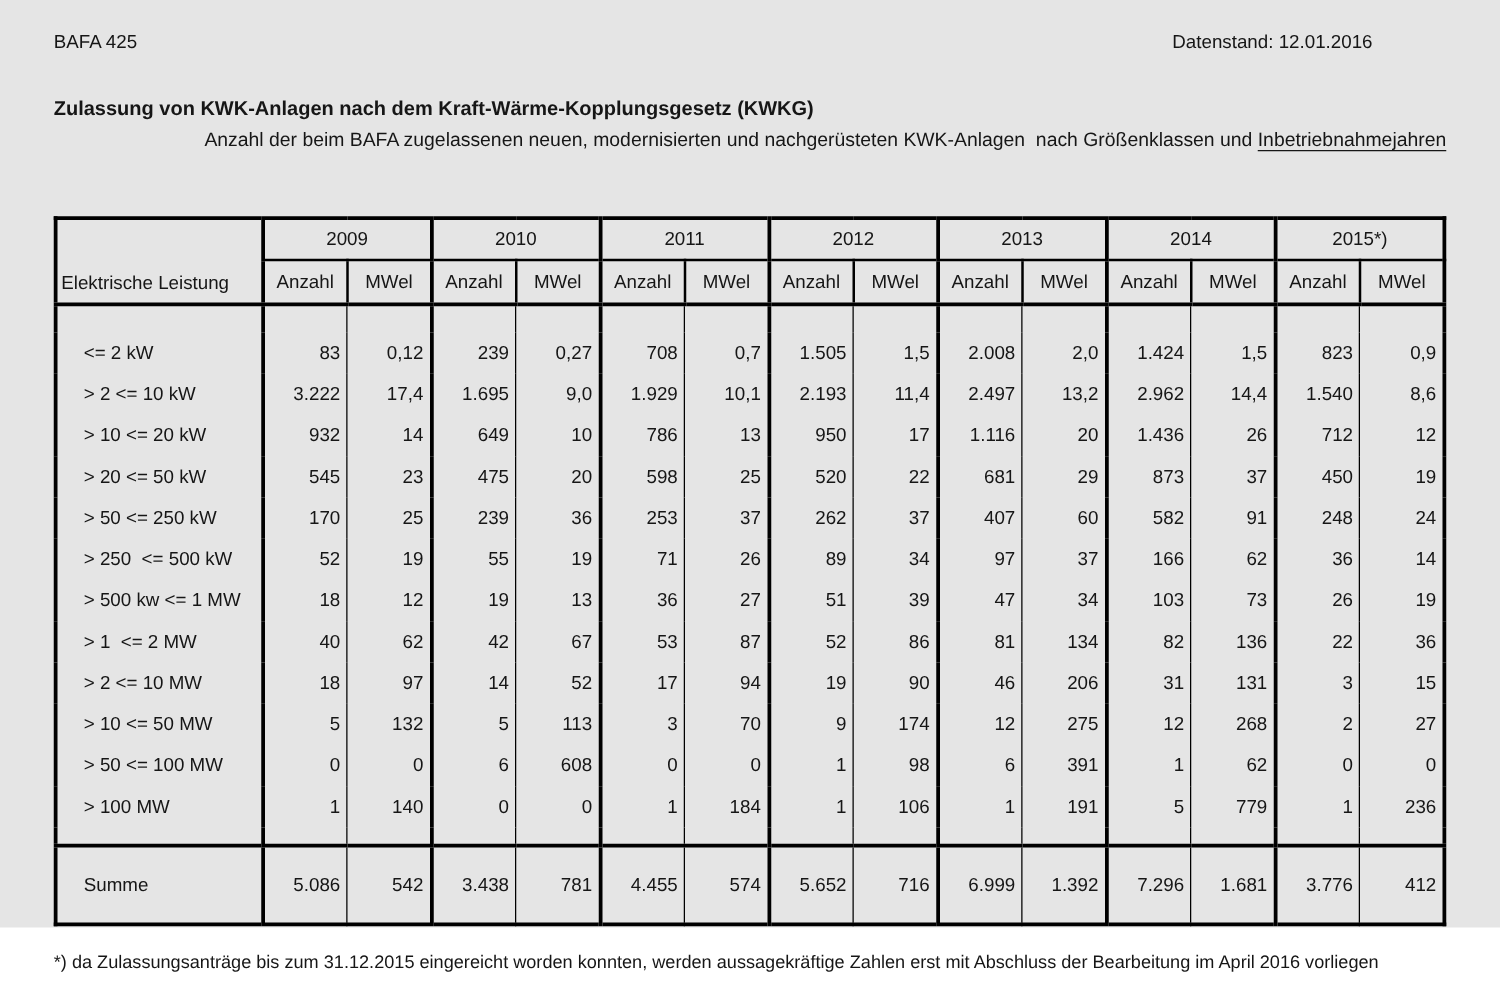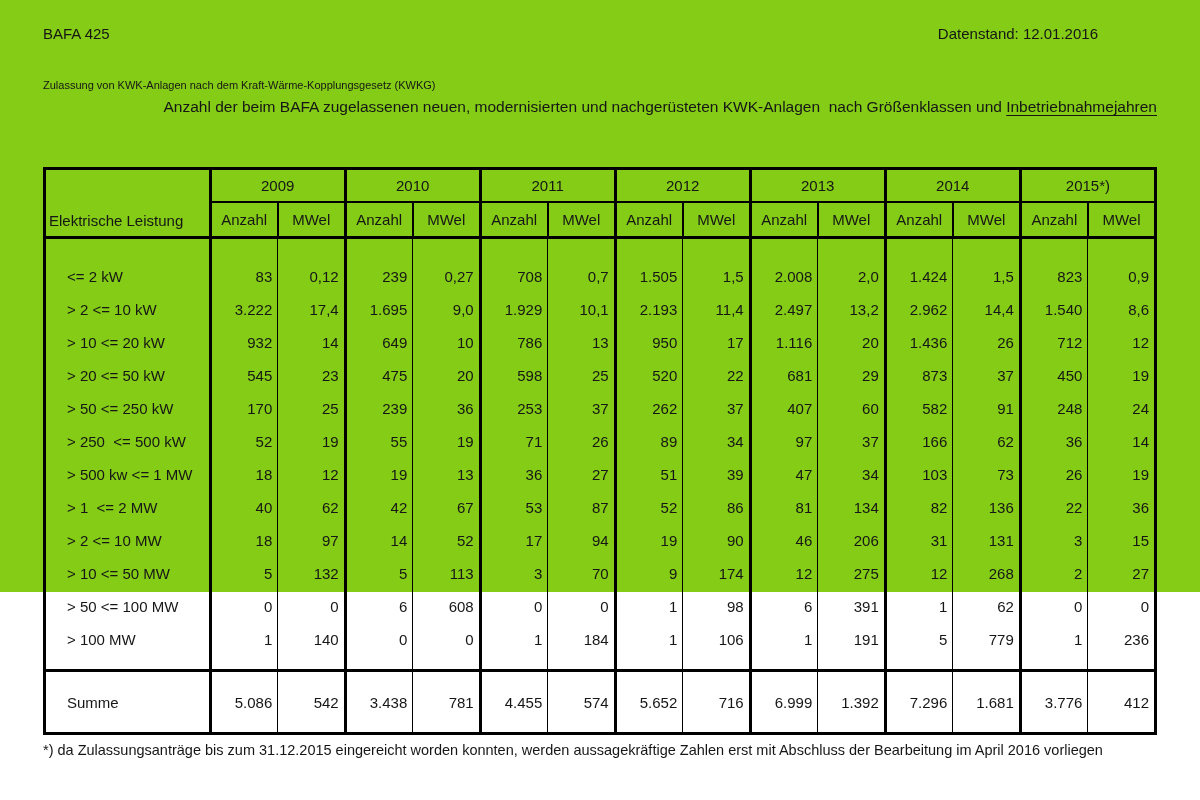--- a/index.html
+++ b/index.html
@@ -2,26 +2,26 @@
 <html><head>
 <meta charset="utf-8">
 <style>
   * { margin: 0; padding: 0; box-sizing: border-box; }
   html, body { background: #ffffff; }
   body {
     width: 1200px; height: 800px; overflow: hidden;
     font-family: "Liberation Sans", "DejaVu Sans", sans-serif;
     color: #161616;
   }
-  .page { position: relative; width: 1200px; height: 592px; padding: 25px 43px 0 43px; background: #84cc16; }
+  .page { position: relative; width: 1200px; height: 742px; padding: 25px 43px 0 43px; background: #e5e5e5; }
 
   .topbar { display: flex; justify-content: space-between; align-items: baseline; padding-right: 59px; }
   .topbar span { font-size: 15px; white-space: pre; }
 
-  .title { margin-top: 37px; font-size: 11px; font-weight: normal; white-space: pre; }
+  .title { margin-top: 37px; font-size: 16px; font-weight: bold; white-space: pre; }
   .subtitle { margin-top: 7px; font-size: 15.5px; white-space: pre; text-align: right; }
   .subtitle .u { text-decoration: underline; text-underline-offset: 3px; }
 
   table { border-collapse: collapse; table-layout: fixed; margin-top: 51px; border: 3px solid #000; }
   col.c-label { width: 166px; }
   col.c-num   { width: 68px; }
 
   th, td { font-size: 15px; font-weight: normal; color: #161616; overflow: hidden; }
 
   tr.year-row  { height: 33px; }
@@ -37,21 +37,21 @@
   th.sub.anz { border-left: 3px solid #000; }
   th.sub.mwl { border-left: 2px solid #000; }
 
   td.label { text-align: left; padding-left: 21px; vertical-align: middle; white-space: pre; }
   td.num   { text-align: right; padding-right: 5px; vertical-align: middle; white-space: pre; }
   td.anz   { border-left: 3px solid #000; }
   td.mwl   { border-left: 1px solid #000; }
 
   tr.summe-row td { border-top: 3px solid #000; }
 
-  .footnote { margin-top: 7px; font-size: 14.5px; white-space: pre; }
+  .footnote { margin-top: 21px; font-size: 14.5px; white-space: pre; }
 </style>
 </head>
 <body>
 
 <div class="page">
 
   <div class="topbar">
     <span>BAFA 425</span>
     <span>Datenstand: 12.01.2016</span>
   </div>

